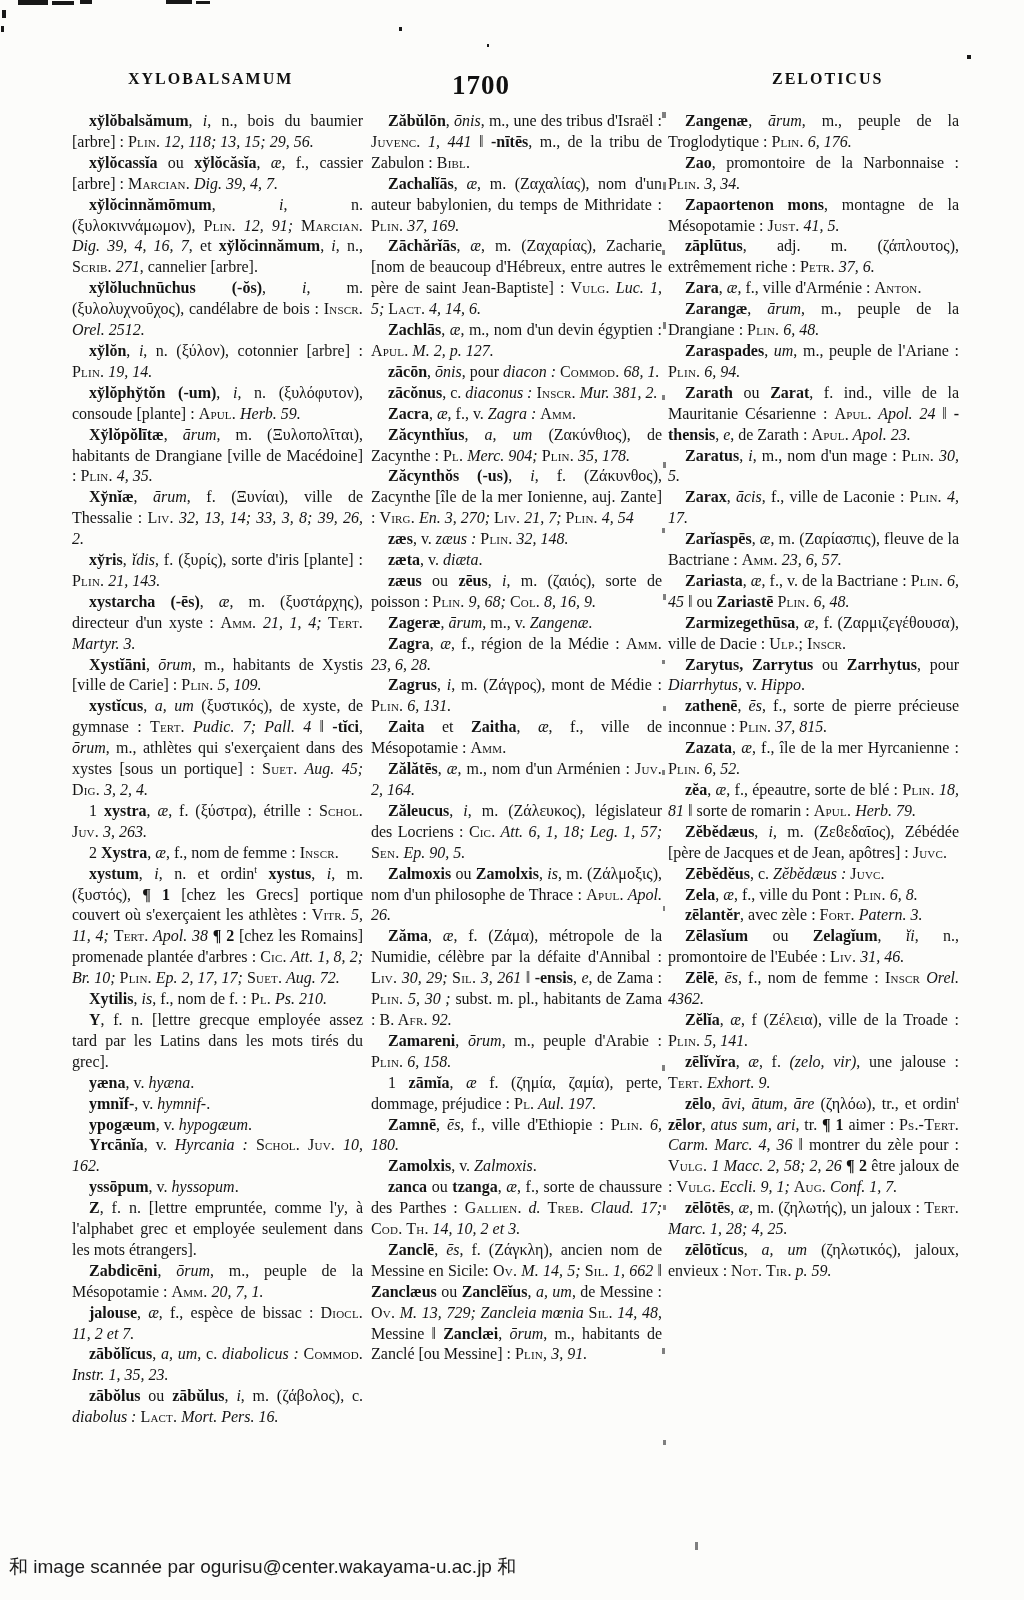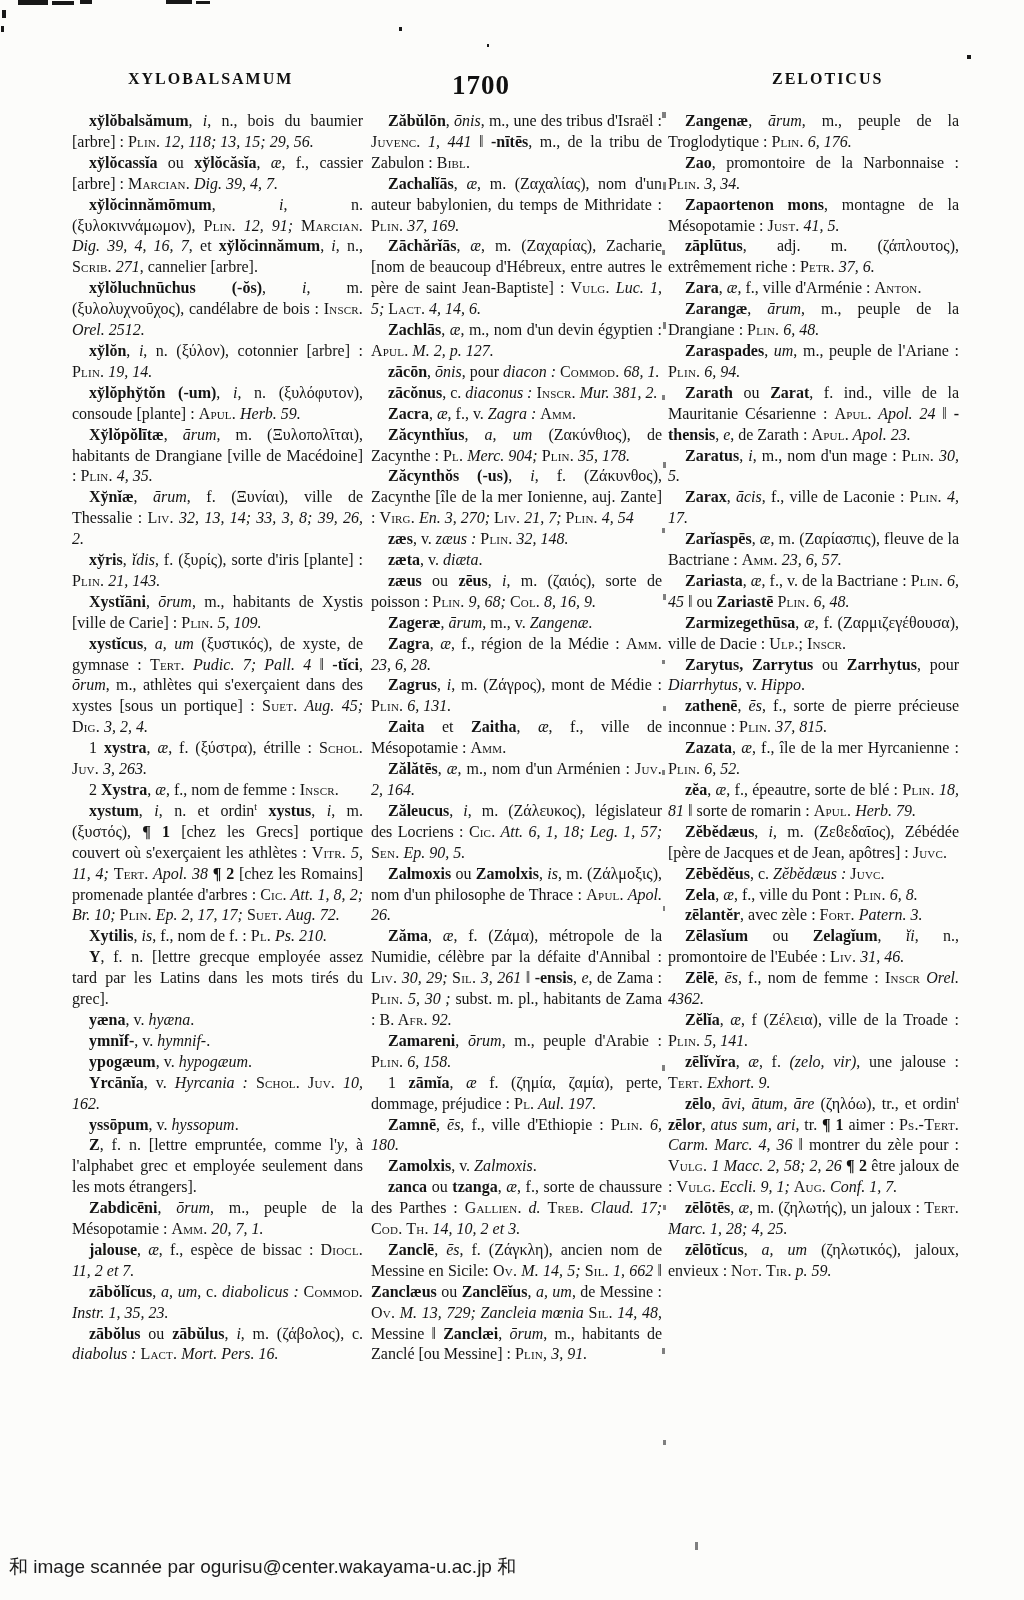--- a/index.html
+++ b/index.html
@@ -46,20 +46,21 @@
 <div class="col col-1">
     <p class="entry"><span class="seg-b">xy̆lŏbalsămum</span><span class="seg-n">, </span><span class="seg-i">i</span><span class="seg-n">, n., bois du baumier [arbre] : </span><span class="seg-sc">Plin.</span><span class="seg-i"> 12, 118; 13, 15; 29, 56.</span></p>
     <p class="entry"><span class="seg-b">xy̆lŏcassĭa</span><span class="seg-n"> ou </span><span class="seg-b">xy̆lŏcăsĭa</span><span class="seg-n">, </span><span class="seg-i">æ</span><span class="seg-n">, f., cassier [arbre] : </span><span class="seg-sc">Marcian.</span><span class="seg-i"> Dig. 39, 4, 7.</span></p>
     <p class="entry"><span class="seg-b">xy̆lŏcinnămōmum</span><span class="seg-n">, </span><span class="seg-i">i</span><span class="seg-n">, n. (ξυλοκιννάμωμον), </span><span class="seg-sc">Plin.</span><span class="seg-i"> 12, 91; </span><span class="seg-sc">Marcian.</span><span class="seg-i"> Dig. 39, 4, 16, 7</span><span class="seg-n">, et </span><span class="seg-b">xy̆lŏcinnămum</span><span class="seg-n">, </span><span class="seg-i">i</span><span class="seg-n">, n., </span><span class="seg-sc">Scrib.</span><span class="seg-i"> 271</span><span class="seg-n">, cannelier [arbre].</span></p>
     <p class="entry"><span class="seg-b">xy̆lŏluchnūchus (-ŏs)</span><span class="seg-n">, </span><span class="seg-i">i</span><span class="seg-n">, m. (ξυλολυχνοῦχος), candélabre de bois : </span><span class="seg-sc">Inscr.</span><span class="seg-i"> Orel. 2512.</span></p>
     <p class="entry"><span class="seg-b">xy̆lŏn</span><span class="seg-n">, </span><span class="seg-i">i</span><span class="seg-n">, n. (ξύλον), cotonnier [arbre] : </span><span class="seg-sc">Plin.</span><span class="seg-i"> 19, 14.</span></p>
     <p class="entry"><span class="seg-b">xy̆lŏphy̆tŏn (-um)</span><span class="seg-n">, </span><span class="seg-i">i</span><span class="seg-n">, n. (ξυλόφυτον), consoude [plante] : </span><span class="seg-sc">Apul.</span><span class="seg-i"> Herb. 59.</span></p>
     <p class="entry"><span class="seg-b">Xy̆lŏpŏlītæ</span><span class="seg-n">, </span><span class="seg-i">ārum</span><span class="seg-n">, m. (Ξυλοπολῖται), habitants de Drangiane [ville de Macédoine] : </span><span class="seg-sc">Plin.</span><span class="seg-i"> 4, 35.</span></p>
     <p class="entry"><span class="seg-b">Xy̆nĭæ</span><span class="seg-n">, </span><span class="seg-i">ārum</span><span class="seg-n">, f. (Ξυνίαι), ville de Thessalie : </span><span class="seg-sc">Liv.</span><span class="seg-i"> 32, 13, 14; 33, 3, 8; 39, 26, 2.</span></p>
     <p class="entry"><span class="seg-b">xy̆ris</span><span class="seg-n">, </span><span class="seg-i">ĭdis</span><span class="seg-n">, f. (ξυρίς), sorte d'iris [plante] : </span><span class="seg-sc">Plin.</span><span class="seg-i"> 21, 143.</span></p>
+    <p class="entry"><span class="seg-b">xystarcha (-ēs)</span><span class="seg-n">, </span><span class="seg-i">æ</span><span class="seg-n">, m. (ξυστάρχης), directeur d'un xyste : </span><span class="seg-sc">Amm.</span><span class="seg-i"> 21, 1, 4; </span><span class="seg-sc">Tert.</span><span class="seg-i"> Martyr. 3.</span></p>
     <p class="entry"><span class="seg-b">Xystĭāni</span><span class="seg-n">, </span><span class="seg-i">ōrum</span><span class="seg-n">, m., habitants de Xystis [ville de Carie] : </span><span class="seg-sc">Plin.</span><span class="seg-i"> 5, 109.</span></p>
     <p class="entry"><span class="seg-b">xystĭcus</span><span class="seg-n">, </span><span class="seg-i">a, um</span><span class="seg-n"> (ξυστικός), de xyste, de gymnase : </span><span class="seg-sc">Tert.</span><span class="seg-i"> Pudic. 7; Pall. 4</span><span class="seg-n"> ‖ </span><span class="seg-b">-tĭci</span><span class="seg-n">, </span><span class="seg-i">ōrum</span><span class="seg-n">, m., athlètes qui s'exerçaient dans des xystes [sous un portique] : </span><span class="seg-sc">Suet.</span><span class="seg-i"> Aug. 45; </span><span class="seg-sc">Dig.</span><span class="seg-i"> 3, 2, 4.</span></p>
     <p class="entry"><span class="seg-n">1 </span><span class="seg-b">xystra</span><span class="seg-n">, </span><span class="seg-i">æ</span><span class="seg-n">, f. (ξύστρα), étrille : </span><span class="seg-sc">Schol. Juv.</span><span class="seg-i"> 3, 263.</span></p>
     <p class="entry"><span class="seg-n">2 </span><span class="seg-b">Xystra</span><span class="seg-n">, </span><span class="seg-i">æ</span><span class="seg-n">, f., nom de femme : </span><span class="seg-sc">Inscr.</span></p>
     <p class="entry"><span class="seg-b">xystum</span><span class="seg-n">, </span><span class="seg-i">i</span><span class="seg-n">, n. et ordin</span><span class="seg-sup">t</span><span class="seg-n"> </span><span class="seg-b">xystus</span><span class="seg-n">, </span><span class="seg-i">i</span><span class="seg-n">, m. (ξυστός), </span><span class="seg-b">¶ 1</span><span class="seg-n"> [chez les Grecs] portique couvert où s'exerçaient les athlètes : </span><span class="seg-sc">Vitr.</span><span class="seg-i"> 5, 11, 4; </span><span class="seg-sc">Tert.</span><span class="seg-i"> Apol. 38</span><span class="seg-n"> </span><span class="seg-b">¶ 2</span><span class="seg-n"> [chez les Romains] promenade plantée d'arbres : </span><span class="seg-sc">Cic.</span><span class="seg-i"> Att. 1, 8, 2; Br. 10; </span><span class="seg-sc">Plin.</span><span class="seg-i"> Ep. 2, 17, 17; </span><span class="seg-sc">Suet.</span><span class="seg-i"> Aug. 72.</span></p>
     <p class="entry"><span class="seg-b">Xytilis</span><span class="seg-n">, </span><span class="seg-i">is</span><span class="seg-n">, f., nom de f. : </span><span class="seg-sc">Pl.</span><span class="seg-i"> Ps. 210.</span></p>
     <p class="entry"><span class="seg-b">Y</span><span class="seg-n">, f. n. [lettre grecque employée assez tard par les Latins dans les mots tirés du grec].</span></p>
     <p class="entry"><span class="seg-b">yæna</span><span class="seg-n">, v. </span><span class="seg-i">hyæna</span><span class="seg-n">.</span></p>
     <p class="entry"><span class="seg-b">ymnĭf-</span><span class="seg-n">, v. </span><span class="seg-i">hymnif-</span><span class="seg-n">.</span></p>
     <p class="entry"><span class="seg-b">ypogæum</span><span class="seg-n">, v. </span><span class="seg-i">hypogæum</span><span class="seg-n">.</span></p>

